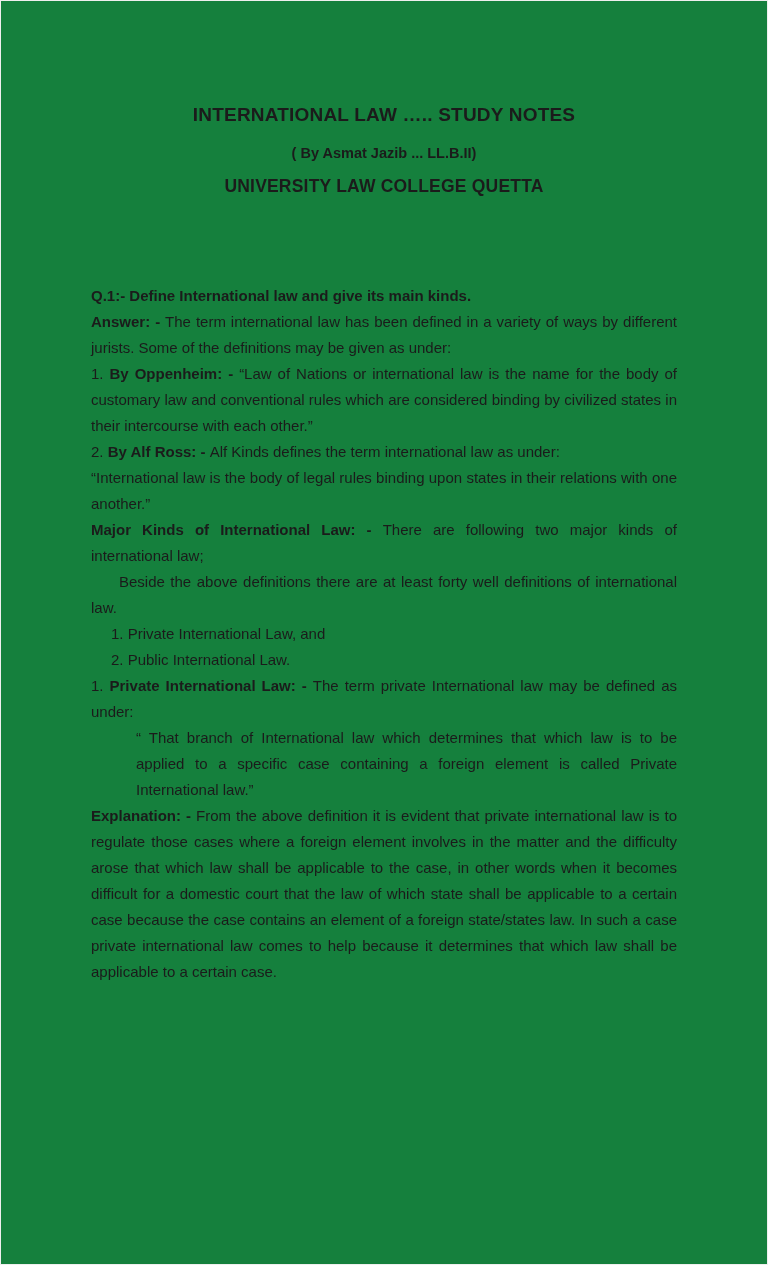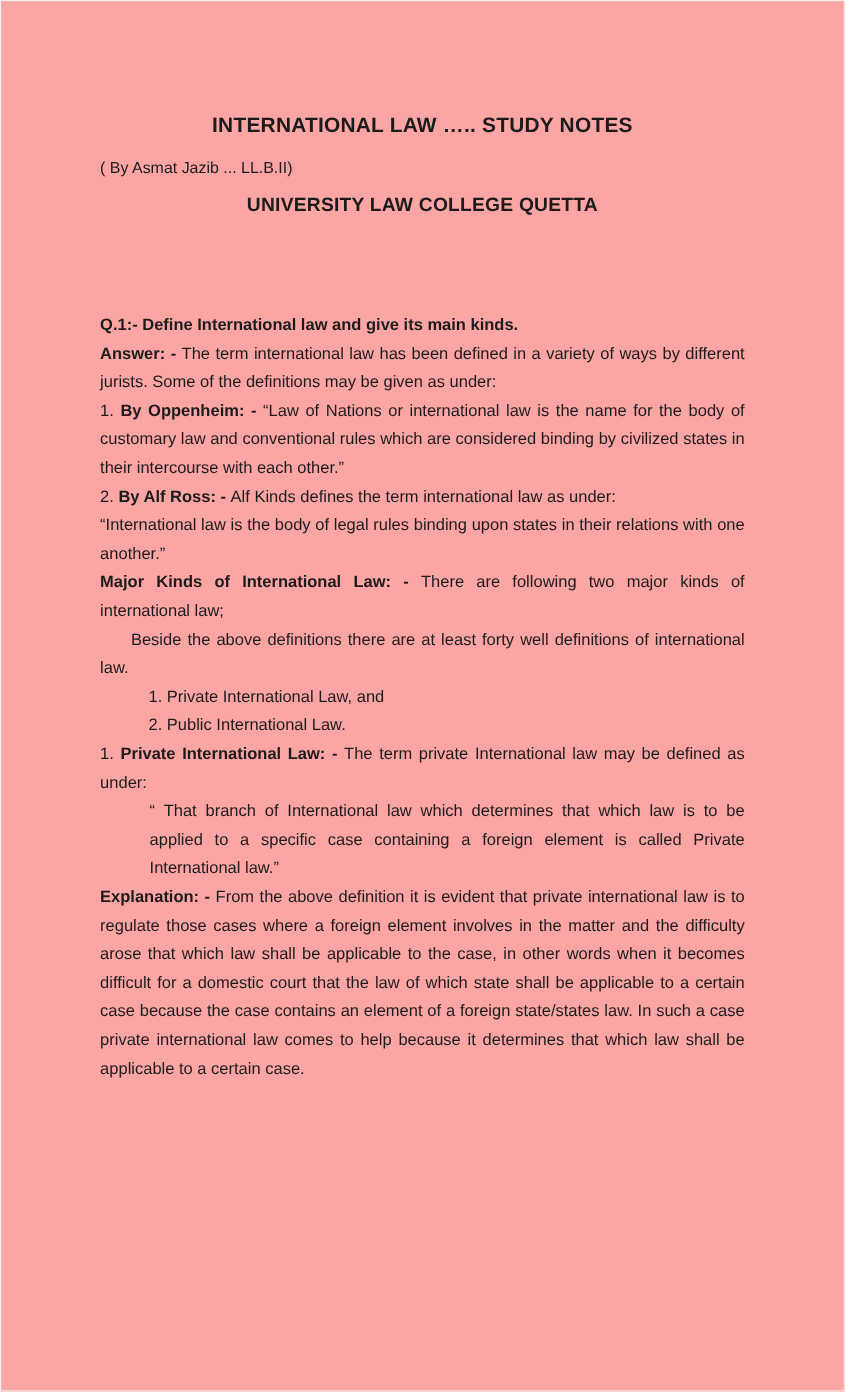--- a/index.html
+++ b/index.html
@@ -5,40 +5,40 @@
   html, body {
     margin: 0;
     padding: 0;
     background: #ffffff;
     font-family: "Liberation Sans", sans-serif;
   }
   .page {
     width: 768px;
     min-height: 1265px;
     box-sizing: border-box;
-    background: #fca5a5;
+    background: #15803d;
     border: 1px solid #efefef;
     padding: 102px 90px 60px 90px;
     color: #1b1b1b;
   }
   .doc-header {
     margin-bottom: 86px;
   }
   .doc-title {
     margin: 0 0 16px 0;
     text-align: center;
     font-weight: bold;
     font-size: 19px;
     line-height: 24px;
     letter-spacing: 0.2px;
   }
   .doc-byline {
     margin: 0 0 12px 0;
-    text-align: left;
-    font-weight: normal;
+    text-align: center;
+    font-weight: bold;
     font-size: 14.5px;
     line-height: 20px;
   }
   .doc-institution {
     margin: 0;
     text-align: center;
     font-weight: bold;
     font-size: 17.5px;
     line-height: 22px;
     letter-spacing: 0.2px;
@@ -48,21 +48,21 @@
     margin: 0;
     font-size: 15px;
     line-height: 26px;
     text-align: justify;
     color: #1b1b1b;
   }
   .para.indent {
     text-indent: 28px;
   }
   .para.list {
-    margin-left: 44px;
+    margin-left: 20px;
     text-align: left;
   }
   .para.block {
     margin-left: 45px;
   }
   .b {
     font-weight: bold;
   }
 </style>
 </head>

